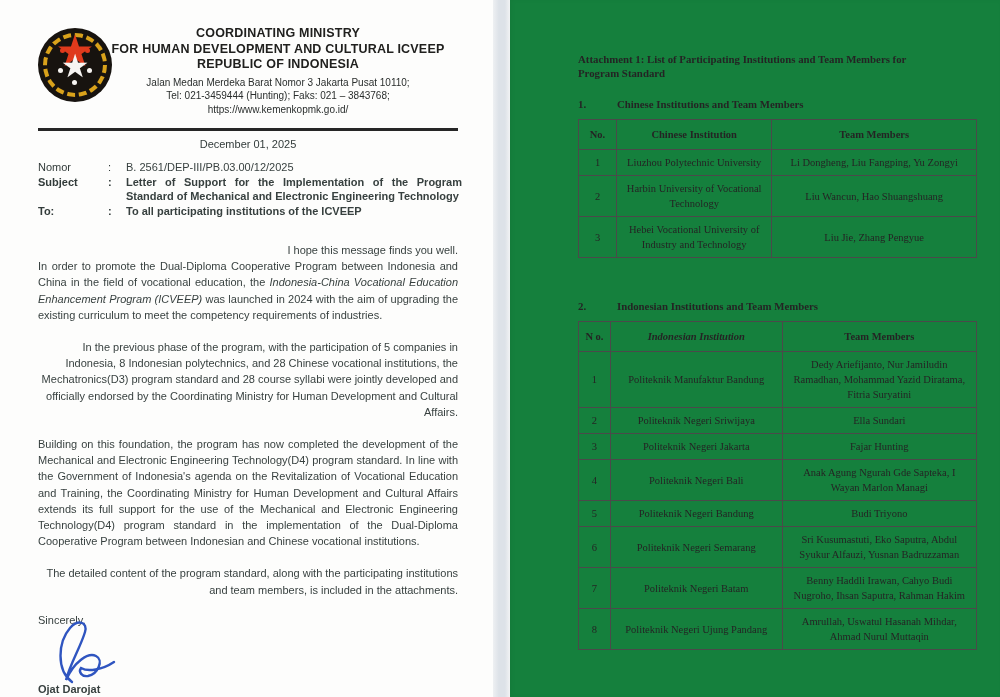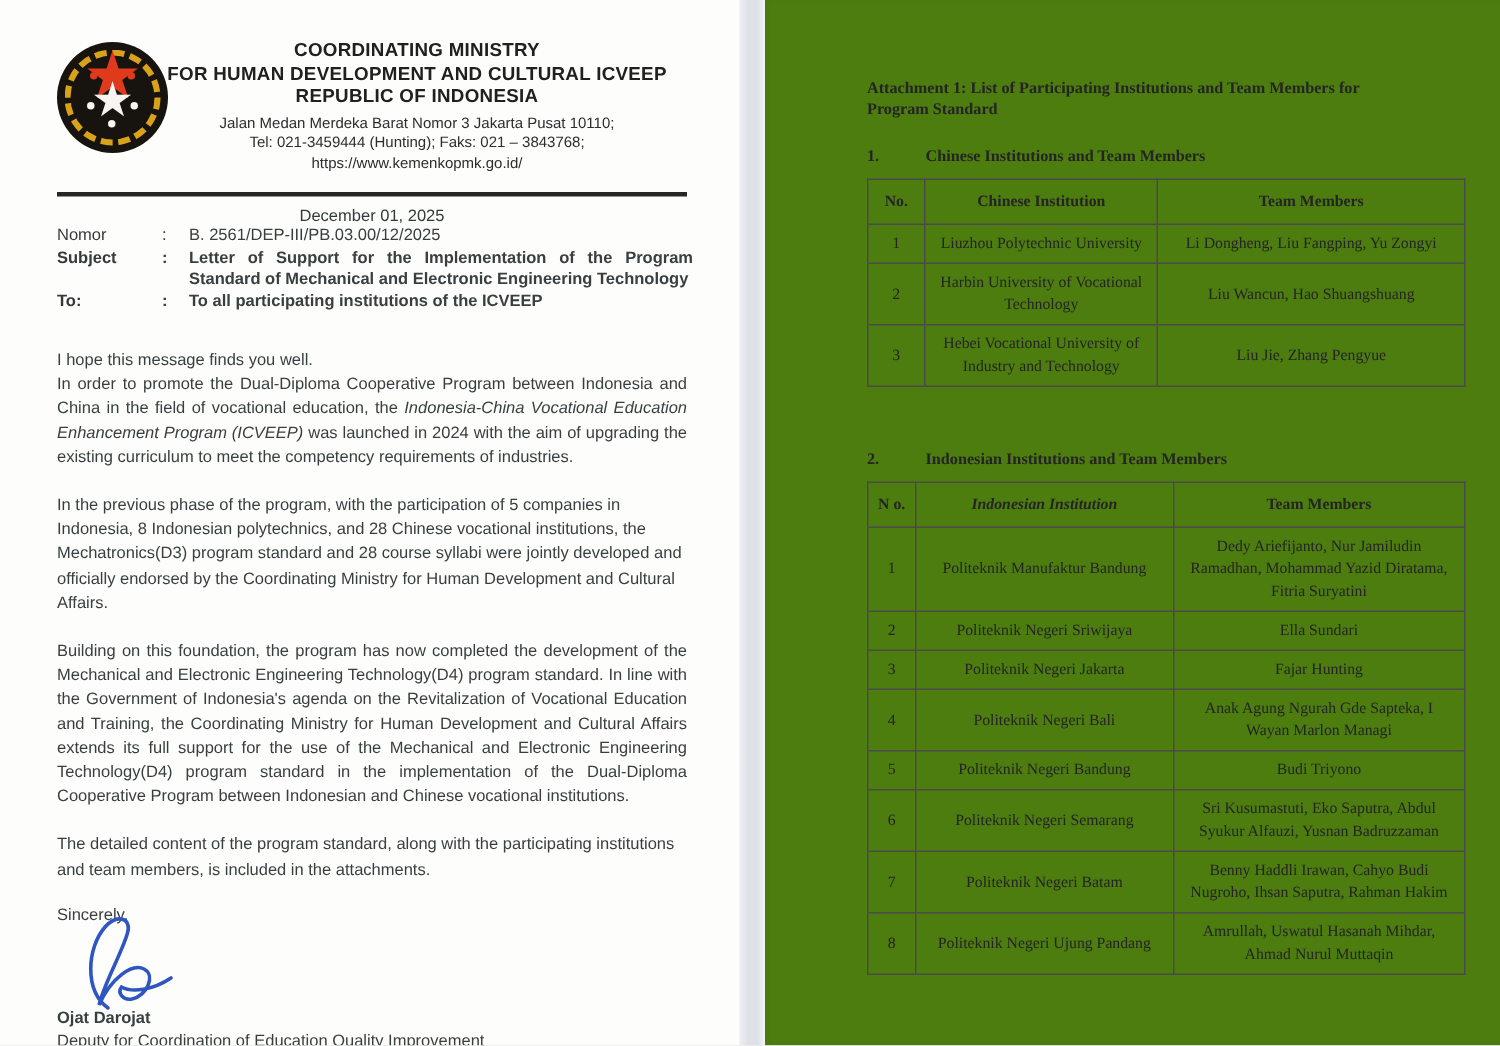--- a/index.html
+++ b/index.html
@@ -16,38 +16,38 @@
         font-size:44px;line-height:44px;color:#df3a1c;}
   .logo .star-white{position:absolute;left:50%;top:22px;transform:translateX(-50%);
         font-size:32px;line-height:32px;color:#f7f5f2;}
   .logo .dot{position:absolute;border-radius:50%;}
   .lh-text{margin-left:67px;width:346px;text-align:center;color:#20201e;}
   .lh-title{font-weight:bold;font-size:12.5px;line-height:15.5px;letter-spacing:.2px;}
   .lh-addr{font-size:10px;line-height:13.5px;margin-top:3px;color:#2a2e2d;}
   .rule{border:0;border-top:3.5px solid #262626;margin:10px 0 0 0;}
   .date-line{text-align:center;font-size:11px;margin-top:7px;color:#323b3a;}
   .meta{display:grid;grid-template-columns:66px 14px 336px;column-gap:4px;
-        font-size:11px;line-height:14.5px;}
+        font-size:11px;line-height:14.5px;margin-top:10px;}
   .meta .lbl,.meta .sep{color:#323b3a;}
   .meta .bold{font-weight:bold;}
   .meta .val-subject{text-align:justify;}
   .body-block{margin-top:24px;font-size:11px;line-height:16.2px;}
-  .para{margin:0 0 16px 0;}
+  .para{margin:0 0 16px 0;text-align:right;}
   .para.tight{margin-bottom:0;}
   .para.justify{text-align:justify;}
   .closing{margin-top:6px;font-size:11px;}
   .sig-wrap{position:relative;height:56px;}
   .sig-svg{position:absolute;left:6px;top:-8px;}
   .signer{position:relative;font-size:11px;line-height:15px;}
   .signer-name{font-weight:bold;}
   
   .page-divider{position:absolute;left:493px;top:0;width:17px;height:697px;
        background:linear-gradient(90deg,#eef0f2 0%,#dde2e8 35%,#dde2e8 70%,#f2f3f4 100%);}
   
-  .page-right{position:absolute;left:510px;top:0;width:490px;height:697px;background:#4d7c0f;
+  .page-right{position:absolute;left:510px;top:0;width:490px;height:697px;background:#15803d;
               box-sizing:border-box;padding:52px 60px 0 68px;color:#242424;
               font-family:"Liberation Serif","DejaVu Serif",serif;
               box-shadow:inset 2px 0 4px rgba(0,0,0,.04);}
   .att-title{font-weight:bold;font-size:10.8px;line-height:14px;}
   .sec-heading{display:grid;grid-template-columns:39px auto;font-weight:bold;
                font-size:10.8px;margin-top:18px;margin-bottom:9px;}
   .att-table{border-collapse:collapse;width:399px;font-size:10.5px;color:#242424;}
   .att-table th,.att-table td{border:1px solid #4a4a4a;text-align:center;
                vertical-align:middle;padding:5px 5px;line-height:15px;}
   .att-table th{font-weight:bold;padding:7px 4px;}

